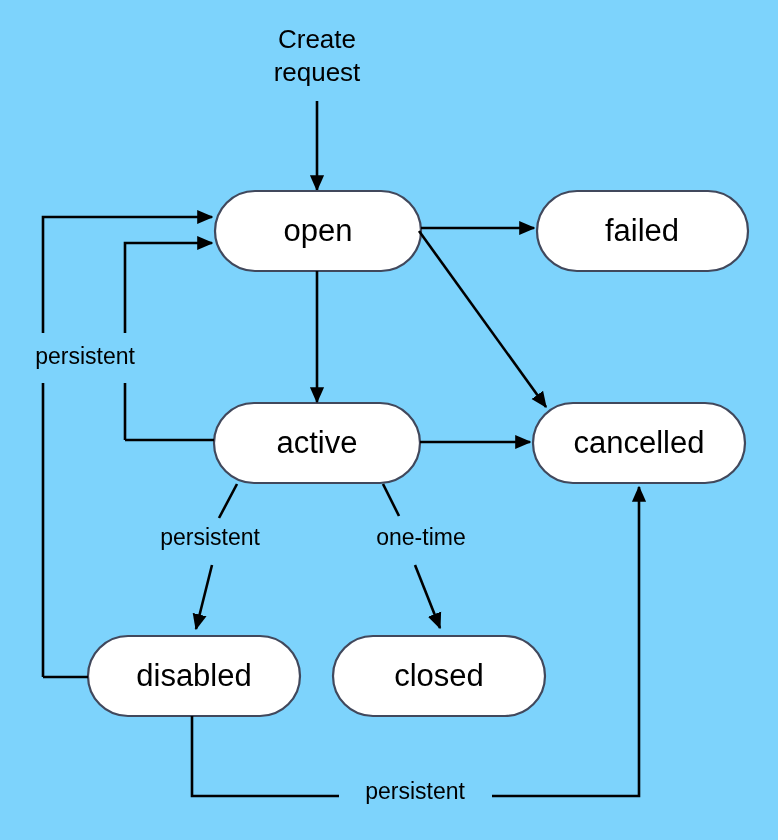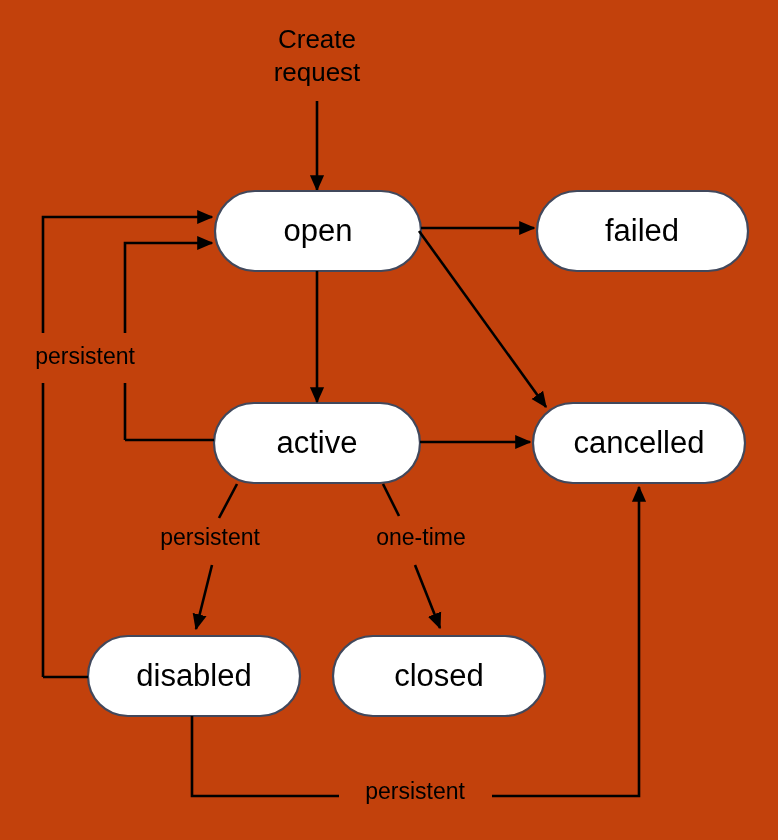--- a/index.html
+++ b/index.html
@@ -11,21 +11,21 @@
   body {
     width: 778px;
     height: 840px;
     font-family: "Liberation Sans", sans-serif;
     overflow: hidden;
   }
   #diagram-root {
     position: relative;
     width: 778px;
     height: 840px;
-    background: #c2410c;
+    background: #7dd3fc;
   }
   svg.diagram {
     display: block;
     width: 778px;
     height: 840px;
   }
   .node-shape {
     fill: #ffffff;
     stroke: #41485c;
     stroke-width: 2.2;

